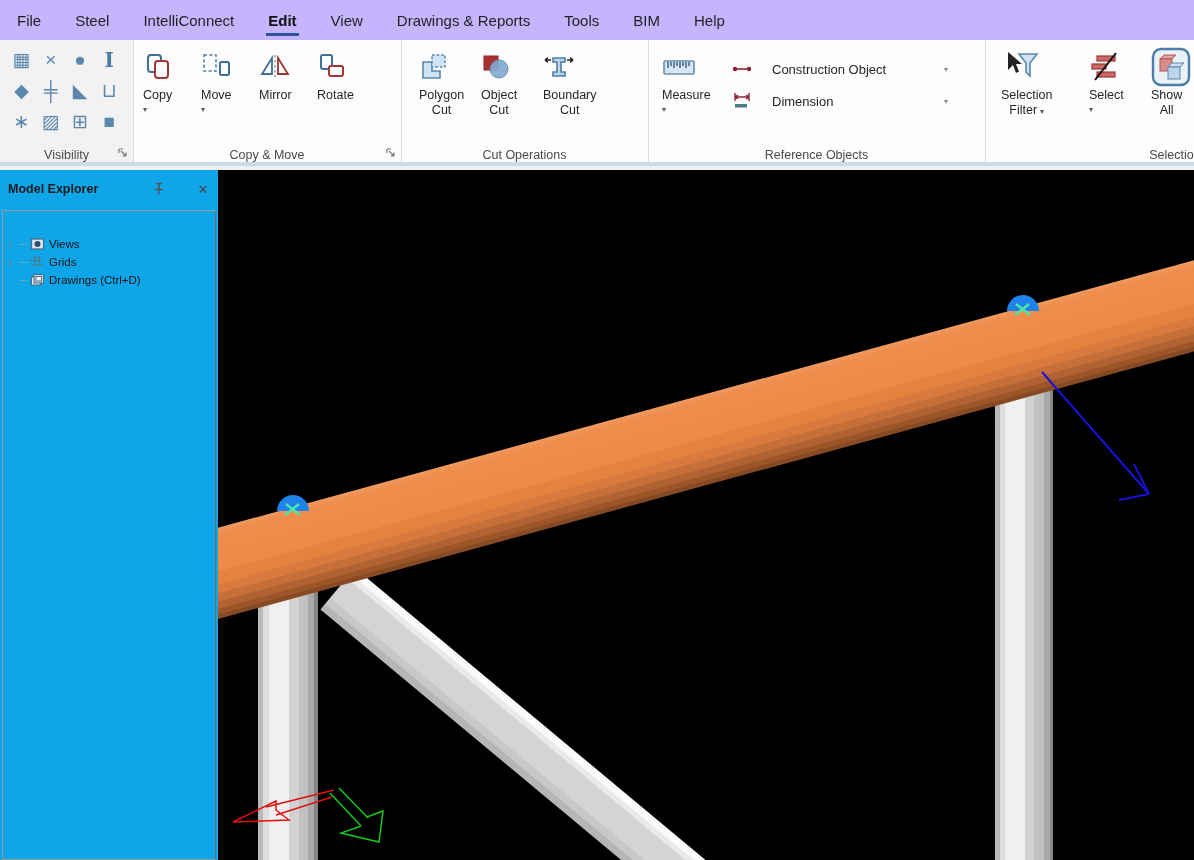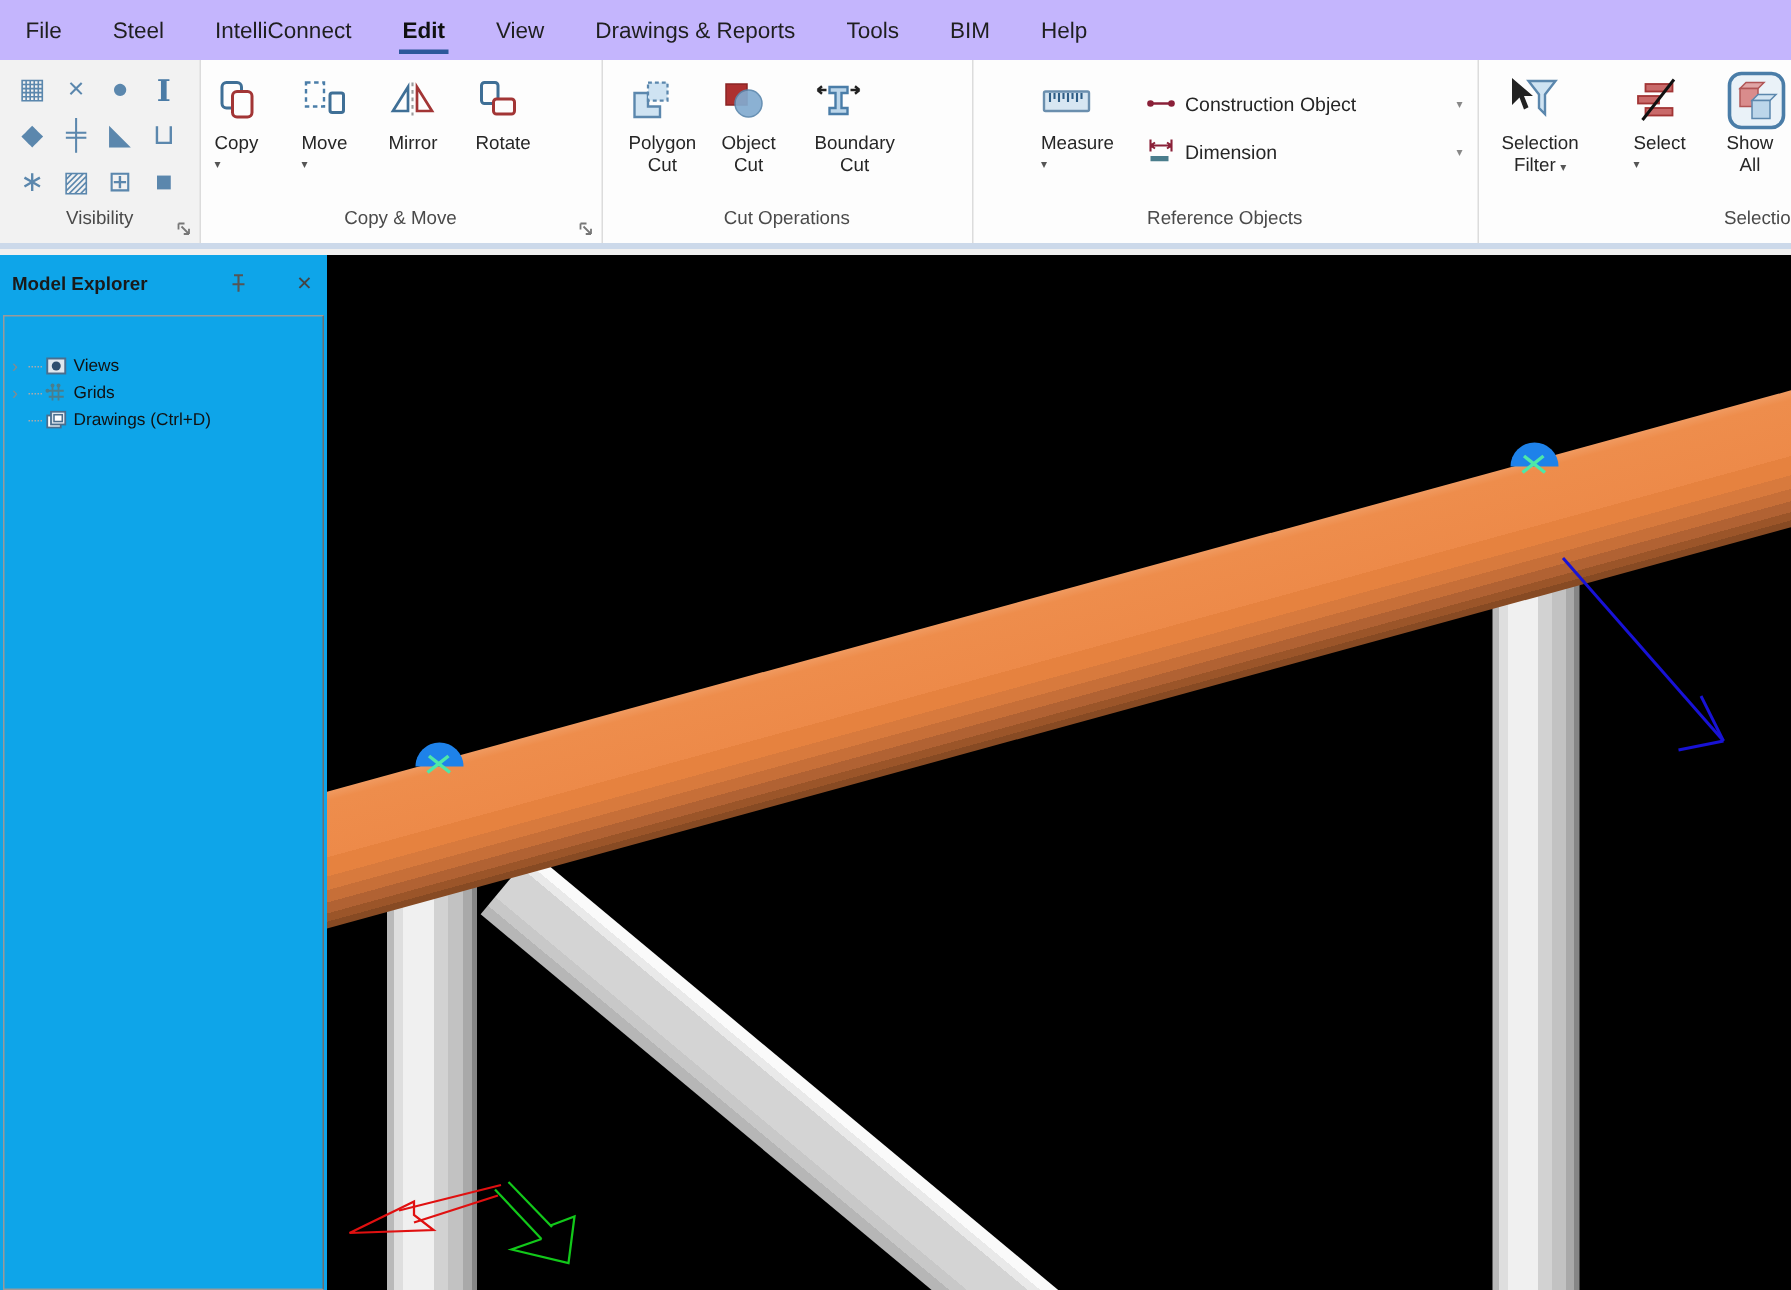--- a/index.html
+++ b/index.html
@@ -10,40 +10,40 @@
     -webkit-font-smoothing:antialiased;
   }
   
   .menubar{position:absolute;left:0;top:0;width:1194px;height:40px;background:#c4b5fd;display:flex;align-items:center;padding-left:0;}
   .menu-item{position:relative;padding:0 17px;font-size:15px;color:#1f1f1f;height:40px;display:flex;align-items:center;cursor:default;white-space:nowrap;}
   .menu-item.active{font-weight:bold;color:#111;}
   .menu-item.active::after{content:"";position:absolute;left:15px;right:15px;bottom:4px;height:3px;background:#2b579a;}
   
   .ribbon{position:absolute;left:0;top:40px;width:1194px;height:122px;background:#fdfdfd;}
   .grp{position:absolute;top:0;height:122px;border-right:1px solid #dcdcdc;}
-  .grp-footer{position:absolute;left:0;right:0;bottom:10px;text-align:center;font-size:12.5px;color:#4a4a4a;white-space:nowrap;}
+  .grp-footer{position:absolute;left:0;right:0;bottom:0;text-align:center;font-size:12.5px;color:#4a4a4a;white-space:nowrap;}
   .launcher{position:absolute;right:5px;bottom:4px;width:10px;height:10px;}
   .g1{left:0;width:133px;background:#f2f2f2;}
   .g2{left:133px;width:268px;}
   .g3{left:401px;width:247px;}
   .g4{left:648px;width:337px;}
   .g5{left:985px;width:380px;border-right:none;}
   .vis-grid{display:grid;grid-template-columns:repeat(4,1fr);padding:6px 8px 0 8px;row-gap:4px;}
   .vis-cell{width:27px;height:27px;display:flex;align-items:center;justify-content:center;font-size:19px;color:#5b87ad;cursor:default;}
   .vis-cell.serif{font-family:"DejaVu Serif",serif;font-weight:bold;font-size:20px;color:#4a7ba6;}
   .btn-row{display:flex;padding:6px 8px 0 10px;gap:6px;}
   .rbtn{display:flex;flex-direction:column;align-items:flex-start;min-width:52px;cursor:default;}
   .rbtn .ric{height:42px;display:flex;align-items:center;justify-content:center;}
   .rbtn .rlab{font-size:12.5px;line-height:15px;color:#262626;text-align:center;white-space:nowrap;}
   .caret{font-size:8px;color:#555;line-height:9px;margin-top:2px;}
   .caret::after{content:"▾";}
   .inline-caret{font-size:8px;color:#555;margin-left:3px;}
   .inline-caret::after{content:"▾";}
   .stack{display:flex;flex-direction:column;justify-content:flex-start;padding-top:7px;width:218px;}
-  .srow{display:flex;align-items:center;height:32px;gap:6px;}
+  .srow{display:flex;align-items:center;height:32px;gap:20px;}
   .srow .slab{font-size:13px;color:#262626;white-space:nowrap;}
   .srow .scaret{margin-left:auto;font-size:8px;color:#888;padding-right:2px;}
   .srow .scaret::after{content:"▾";}
   .ribbon-strip{position:absolute;left:0;top:162px;width:1194px;height:4px;background:#ccd9ea;}
   .ribbon-strip2{position:absolute;left:0;top:166px;width:1194px;height:4px;background:#f0f0f0;}
   
   .explorer{position:absolute;left:0;top:170px;width:218px;height:690px;background:#0ea5e9;}
   .exp-head{display:flex;align-items:center;height:38px;padding:0 8px;}
   .exp-title{font-size:12.5px;font-weight:bold;color:#1a1a1a;flex:1;}
   .exp-pin{width:14px;height:14px;margin-right:30px;cursor:default;}
@@ -182,21 +182,21 @@
             </svg>
           </div>
         <div class="rlab"><span>Boundary</span><br><span>Cut</span></div>
       </div>
     </div>
     <div class="grp-footer">Cut Operations</div>
   </div>
 
   <div class="grp g4">
     <div class="btn-row" style="padding-left:14px;gap:8px;">
-      <div class="rbtn" style="min-width:62px;margin-left:32px;">
+      <div class="rbtn" style="min-width:62px;">
         <div class="ric">
             <svg width="34" height="30" viewBox="0 0 34 30">
               <rect x="2" y="9" width="30" height="13" rx="1" fill="#d7e6f2" stroke="#6b8fae" stroke-width="1.6"></rect>
               <path d="M6,10 V16 M9,10 V14 M12,10 V16 M15,10 V14 M18,10 V16 M21,10 V14 M24,10 V16 M27,10 V14" stroke="#2e5d86" stroke-width="1.4"></path>
             </svg>
           </div>
         <div class="rlab">Measure</div>
         <div class="caret"></div>
       </div>
       <div class="stack">

